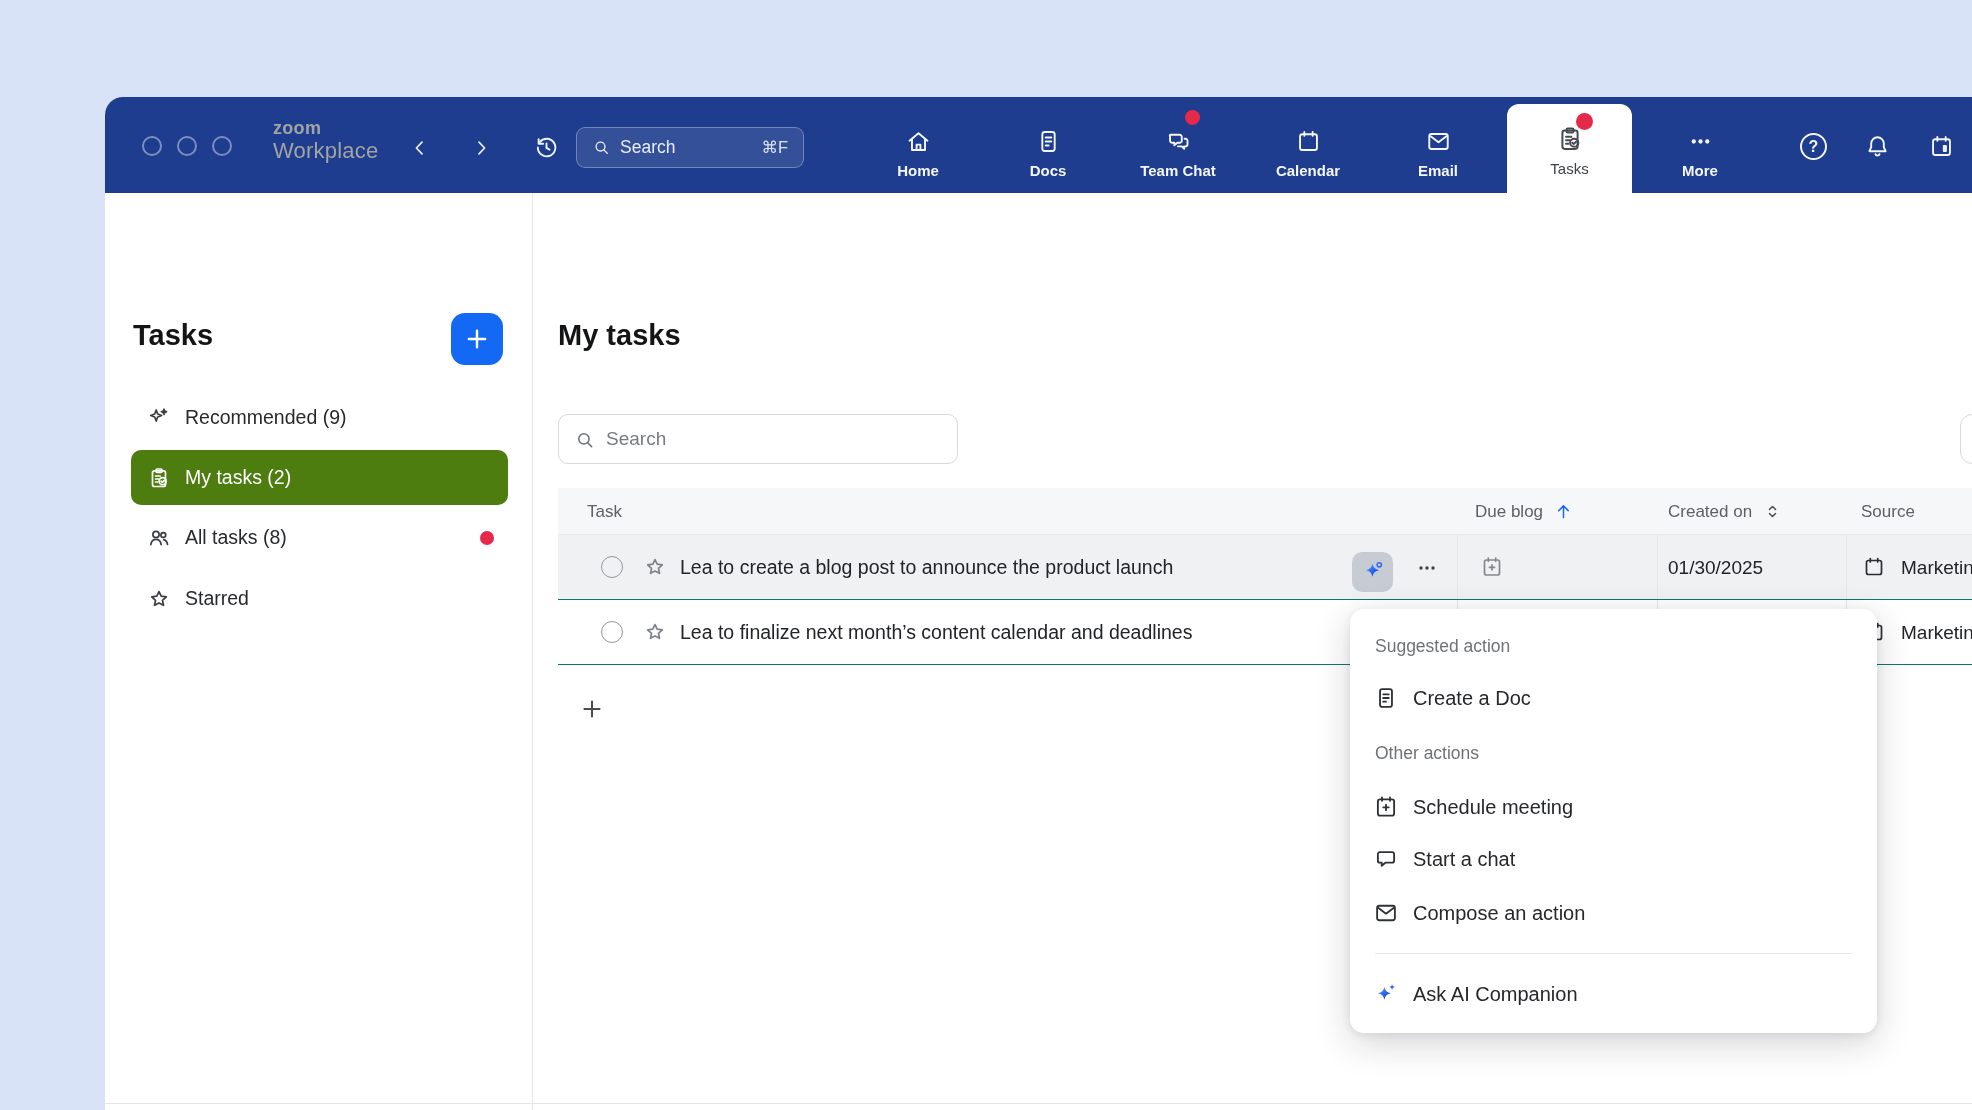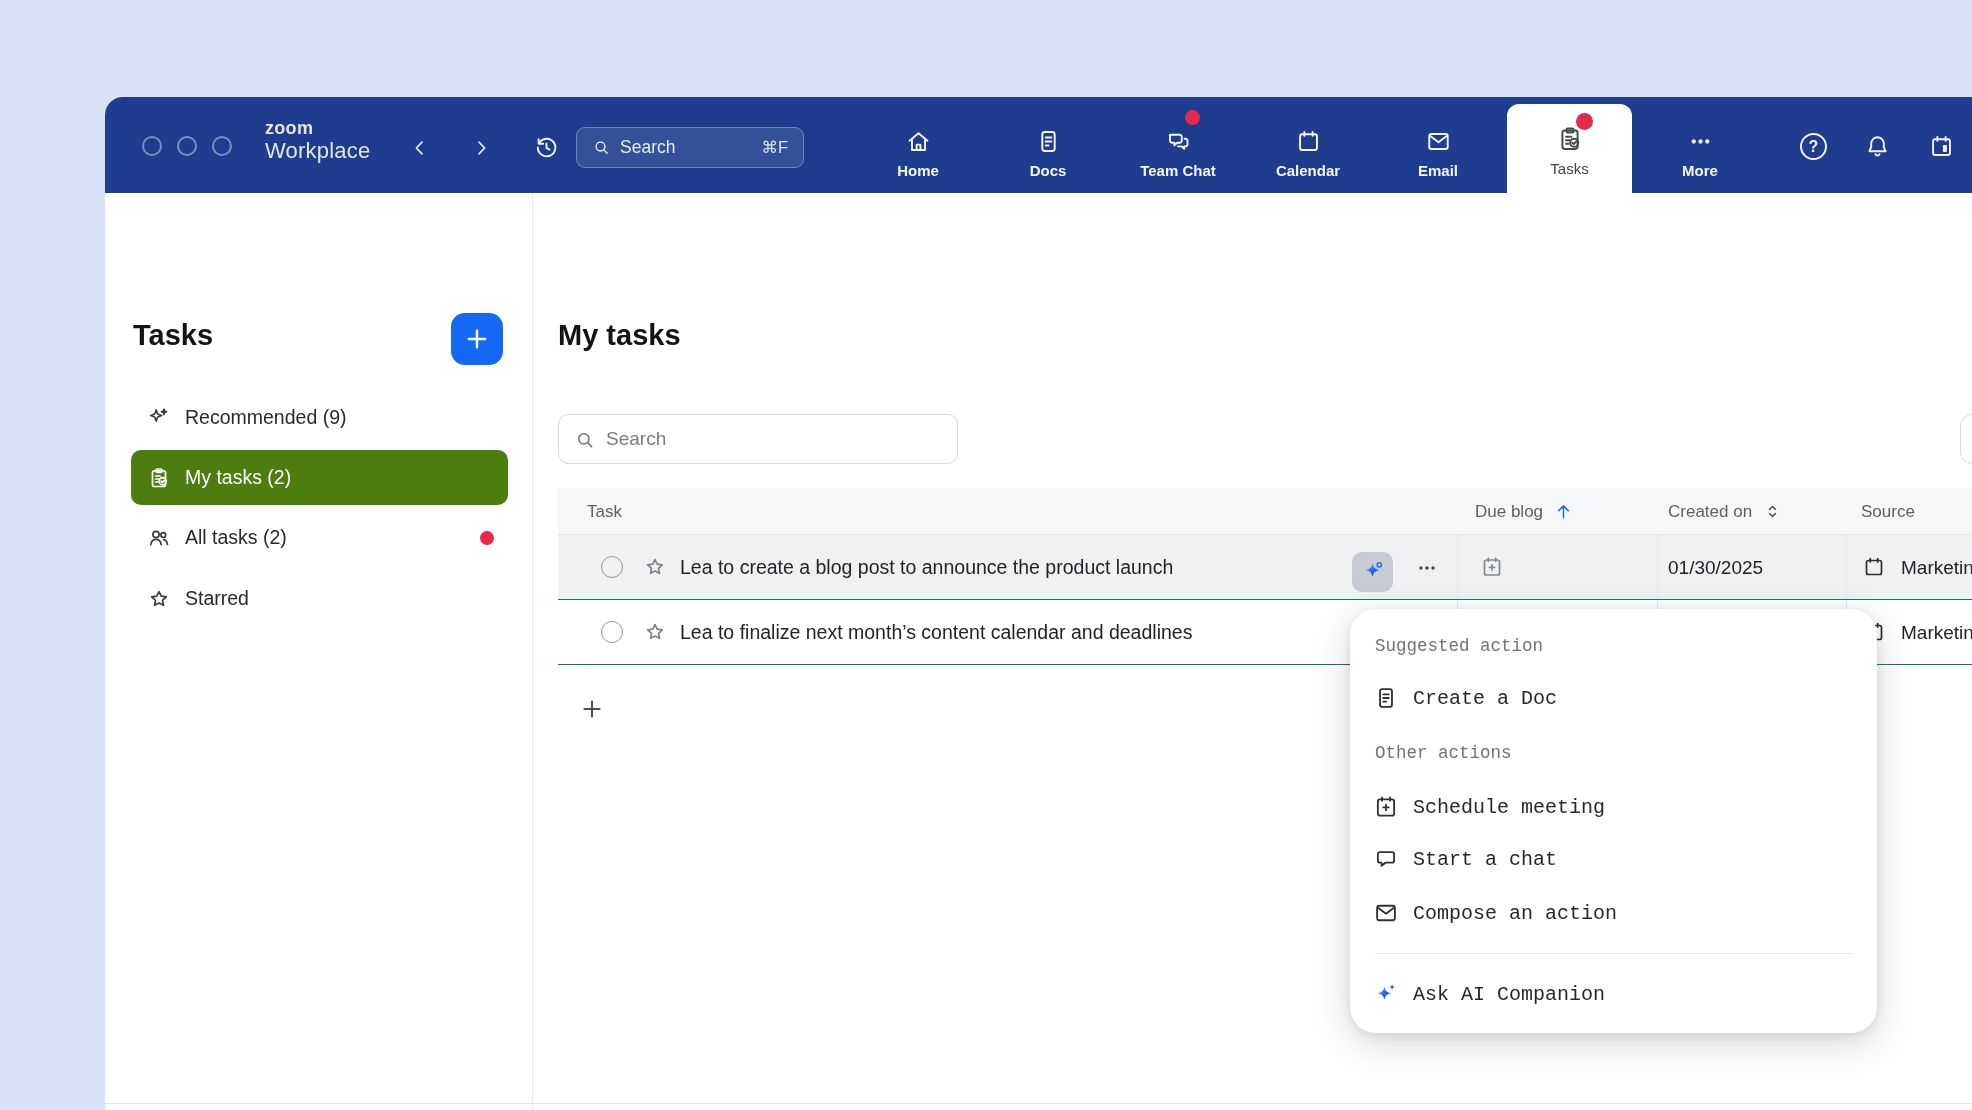--- a/index.html
+++ b/index.html
@@ -8,21 +8,21 @@
   .stage { position:relative; width:1972px; height:1110px; overflow:hidden; }
 
   
   .window { position:absolute; left:105px; top:97px; right:0; bottom:0;
             border-top-left-radius:18px; overflow:hidden; background:#ffffff; }
 
   
   .navbar { position:absolute; left:0; top:0; right:0; height:96px; background:#1e3d8e; }
   .win-dot { position:absolute; top:39px; width:20px; height:20px; border-radius:50%;
              border:2px solid rgba(255,255,255,.42); }
-  .logo { position:absolute; left:160px; top:22px; color:#e5e5e5; line-height:1; }
+  .logo { position:absolute; left:168px; top:22px; color:#a3a3a3; line-height:1; }
   .logo .l1 { font-size:18px; font-weight:700; letter-spacing:.3px; }
   .logo .l2 { font-size:22px; font-weight:500; margin-top:3px; letter-spacing:.2px; }
   .nav-arrow { position:absolute; top:39px; width:24px; height:24px; color:#e9eefb; }
   .hist { position:absolute; left:428px; top:37px; width:27px; height:27px; color:#eef2fc; }
   .nav-search { position:absolute; left:471px; top:30px; width:228px; height:41px;
                 background:rgba(255,255,255,.10); border:1px solid rgba(255,255,255,.30);
                 border-radius:9px; display:flex; align-items:center; padding:0 15px; gap:9px;
                 color:#e9edf8; }
   .nav-search .ph { font-size:17.5px; flex:1; }
   .nav-search .kbd { font-size:16.5px; color:#dde3f2; }
@@ -93,22 +93,22 @@
   .due-ic { position:absolute; left:922px; top:20px; width:24px; height:24px; color:#85898e; cursor:pointer; }
   .created-txt { position:absolute; left:1110px; top:0; height:65px; display:flex; align-items:center;
                  font-size:19px; color:#222427; }
   .src-ic { position:absolute; left:1304px; top:20px; width:24px; height:24px; color:#2b2d30; }
   .src-txt { position:absolute; left:1343px; top:0; height:65px; width:71px; overflow:hidden;
              display:flex; align-items:center; font-size:19px; color:#222427; white-space:nowrap; }
   .add-task { position:absolute; left:46px; top:503px; width:26px; height:26px; color:#4a4d50; cursor:pointer; }
 
   
   .menu { position:absolute; left:817px; top:416px; width:527px; height:424px; background:#fff;
-          border-radius:26px; box-shadow:0 10px 36px rgba(20,24,40,.18), 0 2px 8px rgba(20,24,40,.08);
-          z-index:10;font-family:Liberation Mono, monospace; }
+          border-radius:14px; box-shadow:0 10px 36px rgba(20,24,40,.18), 0 2px 8px rgba(20,24,40,.08);
+          z-index:10; }
   .menu-label { position:absolute; left:25px; font-size:17.5px; color:#6f7377; }
   .menu-item { position:absolute; left:23px; height:32px; display:flex; align-items:center; gap:14px;
                font-size:20px; color:#26282b; cursor:pointer; }
   .menu-item svg { width:26px; height:26px; color:#2f3235; flex:0 0 auto; }
   .menu-div { position:absolute; left:25px; top:344px; width:478px; height:1px; background:#e7e8ea; }
 
   .bottom-line { position:absolute; left:0; right:0; bottom:6px; height:1px; background:#e4e5e8; }
 
   svg.st { fill:none; stroke:currentColor; stroke-width:1.7; stroke-linecap:round; stroke-linejoin:round; }
 </style>
@@ -259,21 +259,21 @@
         <span>My tasks (2)</span>
       </div>
 
       <div class="sb-item" style="top:317px">
         <svg class="st sic" viewBox="0 0 24 24">
           <circle cx="9" cy="8.4" r="3.1"></circle>
           <path d="M3.8 18.6c.6-3.4 2.7-5.2 5.2-5.2s4.6 1.8 5.2 5.2"></path>
           <circle cx="16.3" cy="9" r="2.4"></circle>
           <path d="M16.7 13.7c2.1.4 3.3 2 3.8 4.8"></path>
         </svg>
-        <span>All tasks (2)</span>
+        <span>All tasks (8)</span>
         <span class="sb-dot"></span>
       </div>
 
       <div class="sb-item" style="top:378px">
         <svg class="st sic" viewBox="0 0 24 24">
           <path d="M12 4.6l2.2 4.6 5.1.6-3.8 3.5 1 5L12 15.9l-4.5 2.4 1-5-3.8-3.5 5.1-.6z"></path>
         </svg>
         <span>Starred</span>
       </div>
     </div>

